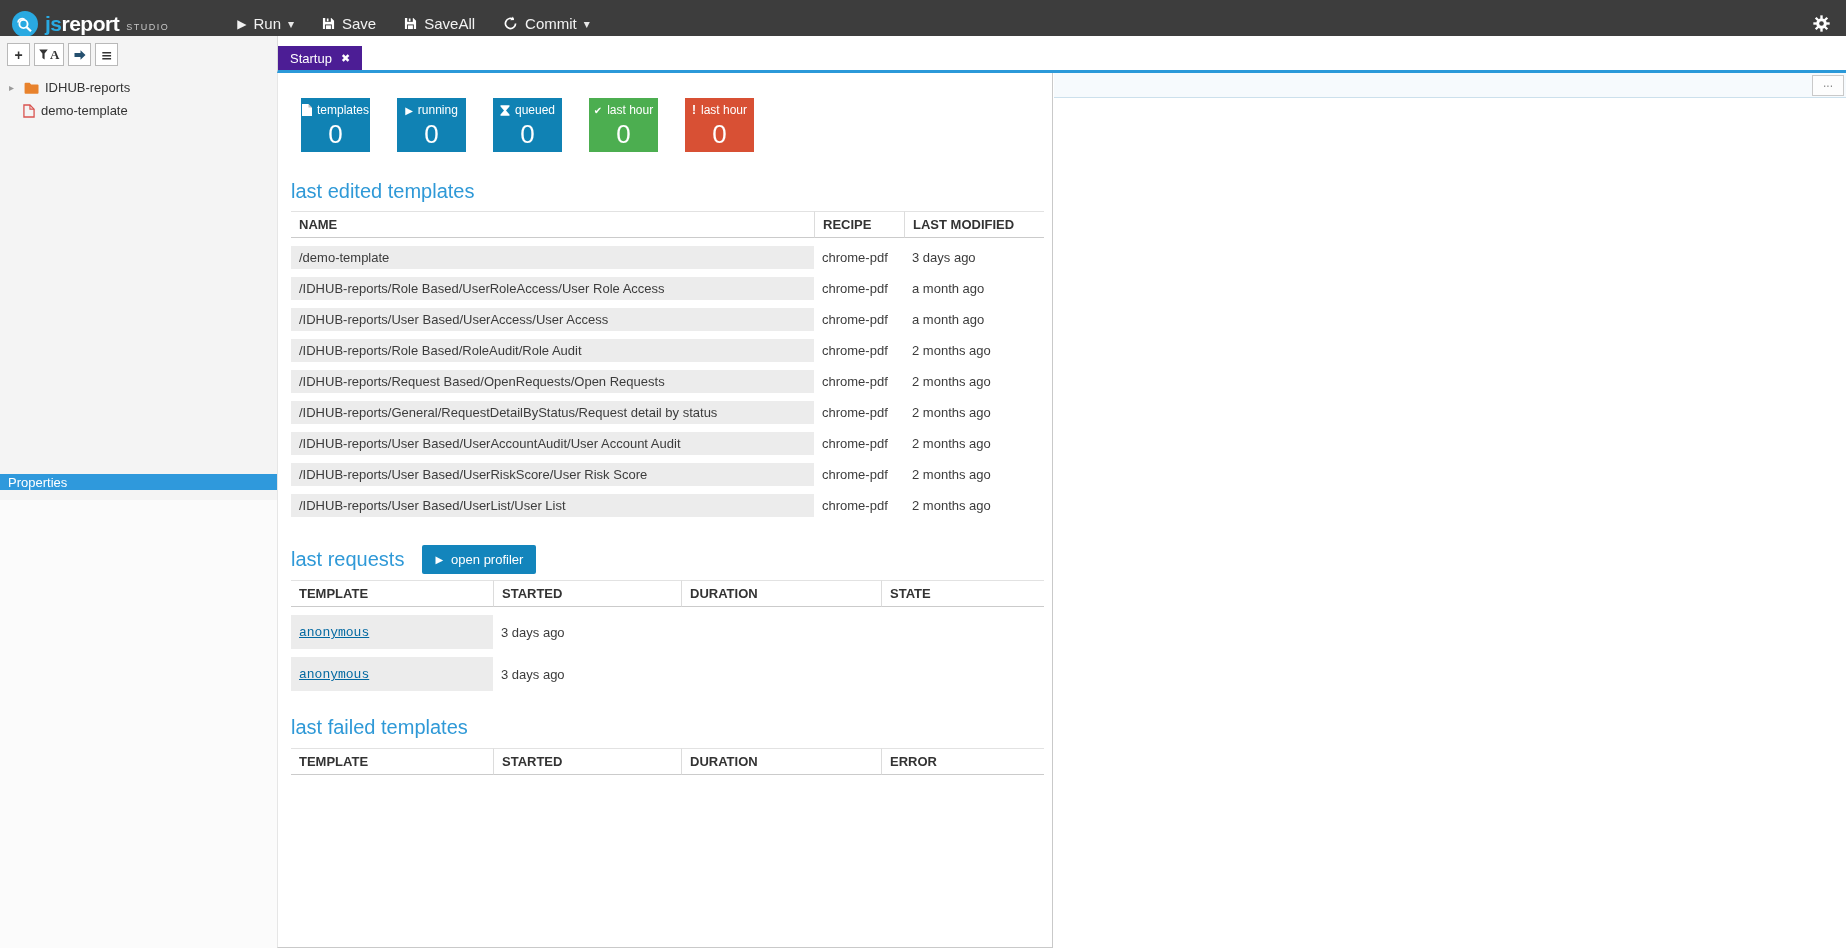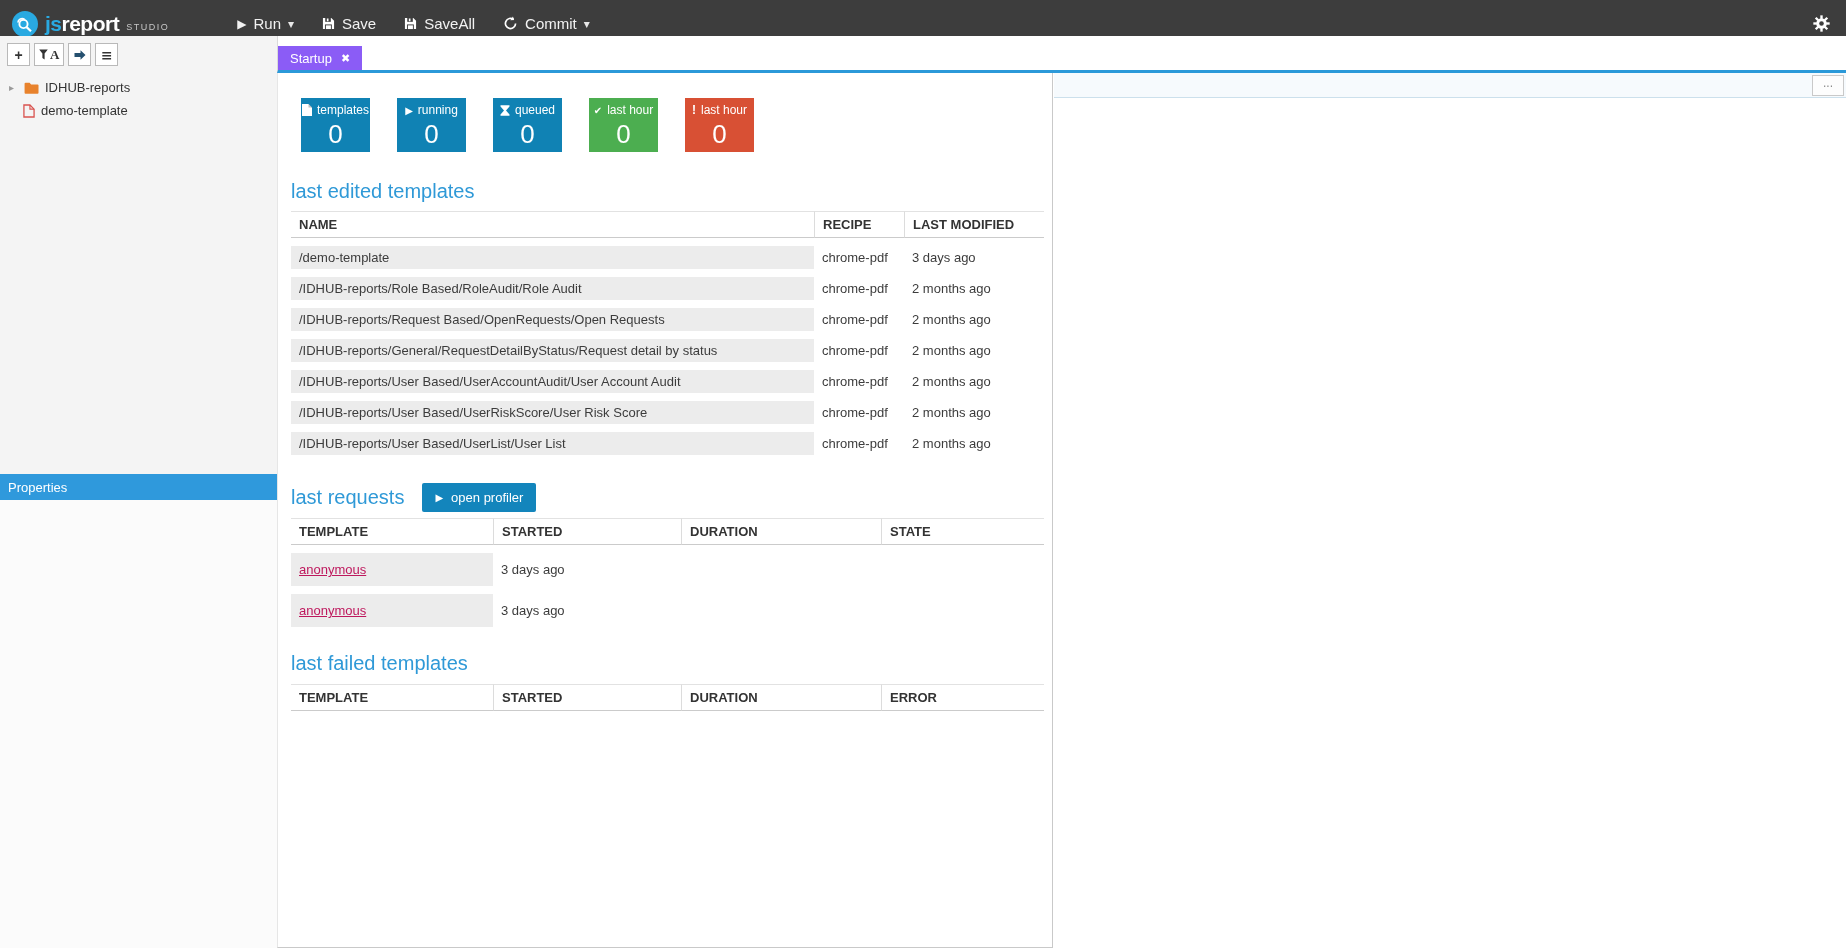--- a/index.html
+++ b/index.html
@@ -26,29 +26,29 @@
   .tool-btn { height:23px; min-width:23px; border:1px solid #B9B9B9; background:#FFFFFF;
               display:flex; align-items:center; justify-content:center; gap:2px;
               font-size:14px; color:#333; padding:0 4px; cursor:pointer; }
   .tool-btn .serifA { font-family:"Liberation Serif","DejaVu Serif",serif; font-weight:700; font-size:13px; }
   .tree { margin-top:10px; }
   .tree-row { display:flex; align-items:center; height:23px; font-size:13px; color:#333;
               gap:6px; cursor:pointer; }
   .tree-row.folder { padding-left:9px; }
   .tree-row.leaf { padding-left:23px; }
   .tw { color:#9A9A9A; font-size:10px; width:9px; }
-  .props-bar { position:absolute; top:438px; left:0; right:0; height:26px; background:#2F99DC;
+  .props-bar { position:absolute; top:438px; left:0; right:0; height:16px; background:#2F99DC;
                color:#fff; font-size:13px; display:flex; align-items:center; padding-left:8px; cursor:pointer; }
   .sidebar-lower { position:absolute; top:464px; left:0; right:0; bottom:0; background:#FBFBFB; }
 
   
   .tabstrip { position:absolute; top:36px; left:277px; right:0; height:37px; background:#fff;
               border-left:1px solid #DADADA; border-bottom:3px solid #2B99D9;
               display:flex; align-items:flex-end; }
-  .tab { background:#8b5cf6; color:#fff; height:24px; display:flex; align-items:center;
+  .tab { background:#4c1d95; color:#fff; height:24px; display:flex; align-items:center;
          gap:9px; padding:0 12px; font-size:13px; cursor:pointer; }
   .tab-close { font-size:11px; font-weight:700; cursor:pointer; }
 
   .main-pane { position:absolute; top:73px; left:277px; width:776px; bottom:0; background:#fff;
                border-left:1px solid #E6E6E6; border-right:1px solid #C9C9C9; border-bottom:1px solid #C9C9C9;
                padding:25px 0 0 13px; overflow:hidden; }
   .preview-pane { position:absolute; top:73px; left:1054px; right:0; bottom:0; background:#fff; }
   .preview-toolbar { height:25px; background:#F6FAFD; border-bottom:1px solid #CCE0EC; position:relative; }
   .ellipsis-btn { position:absolute; right:2px; top:2px; width:32px; height:21px; background:#FDFDFD;
                   border:1px solid #C9C9C9; color:#8A8A8A; font-size:12px; line-height:14px;
@@ -76,21 +76,21 @@
   table.tpl { margin-top:1px; width:753px; }
   table.req { margin-top:-2px; width:753px; }
   table.fail { margin-top:2px; width:753px; }
   th { text-align:left; font-size:13px; color:#333; padding:5px 8px; background:#fff;
        border-bottom:1px solid #CBCBCB; border-top:1px solid #E2E2E2; white-space:nowrap;
        overflow:hidden; }
   th + th { border-left:1px solid #DCDCDC; }
   td { font-size:13px; color:#3C3C3C; padding:4px 8px; white-space:nowrap; overflow:hidden; }
   td.shade { background:#ECECEC; }
   tr.req-row td { padding-top:9px; padding-bottom:9px; }
-  a.req-link { color:#be185d; text-decoration:underline; cursor:pointer; }
+  a.req-link { color:#0369a1; text-decoration:underline; cursor:pointer;font-family:Liberation Mono, monospace; }
 </style>
 </head>
 <body>
 
 <header class="topbar">
   <div class="logo">
     <svg width="26" height="26" viewBox="0 0 26 26">
       <circle cx="13" cy="13" r="13" fill="#29A9E1"></circle>
       <path d="M6 11.5 a4 4 0 0 1 6.5 -3" fill="none" stroke="#fff" stroke-width="1.8"></path>
       <circle cx="11.5" cy="13" r="4.1" fill="none" stroke="#fff" stroke-width="1.9"></circle>
@@ -273,21 +273,31 @@
       </tr>
     </thead>
     <tbody>
 
         <tr>
           <td class="shade">/demo-template</td>
           <td>chrome-pdf</td>
           <td>3 days ago</td>
         </tr>
 
-
+        <tr>
+          <td class="shade">/IDHUB-reports/Role Based/UserRoleAccess/User Role Access</td>
+          <td>chrome-pdf</td>
+          <td>a month ago</td>
+        </tr>
+
+        <tr>
+          <td class="shade">/IDHUB-reports/User Based/UserAccess/User Access</td>
+          <td>chrome-pdf</td>
+          <td>a month ago</td>
+        </tr>
 
         <tr>
           <td class="shade">/IDHUB-reports/Role Based/RoleAudit/Role Audit</td>
           <td>chrome-pdf</td>
           <td>2 months ago</td>
         </tr>
 
         <tr>
           <td class="shade">/IDHUB-reports/Request Based/OpenRequests/Open Requests</td>
           <td>chrome-pdf</td>

